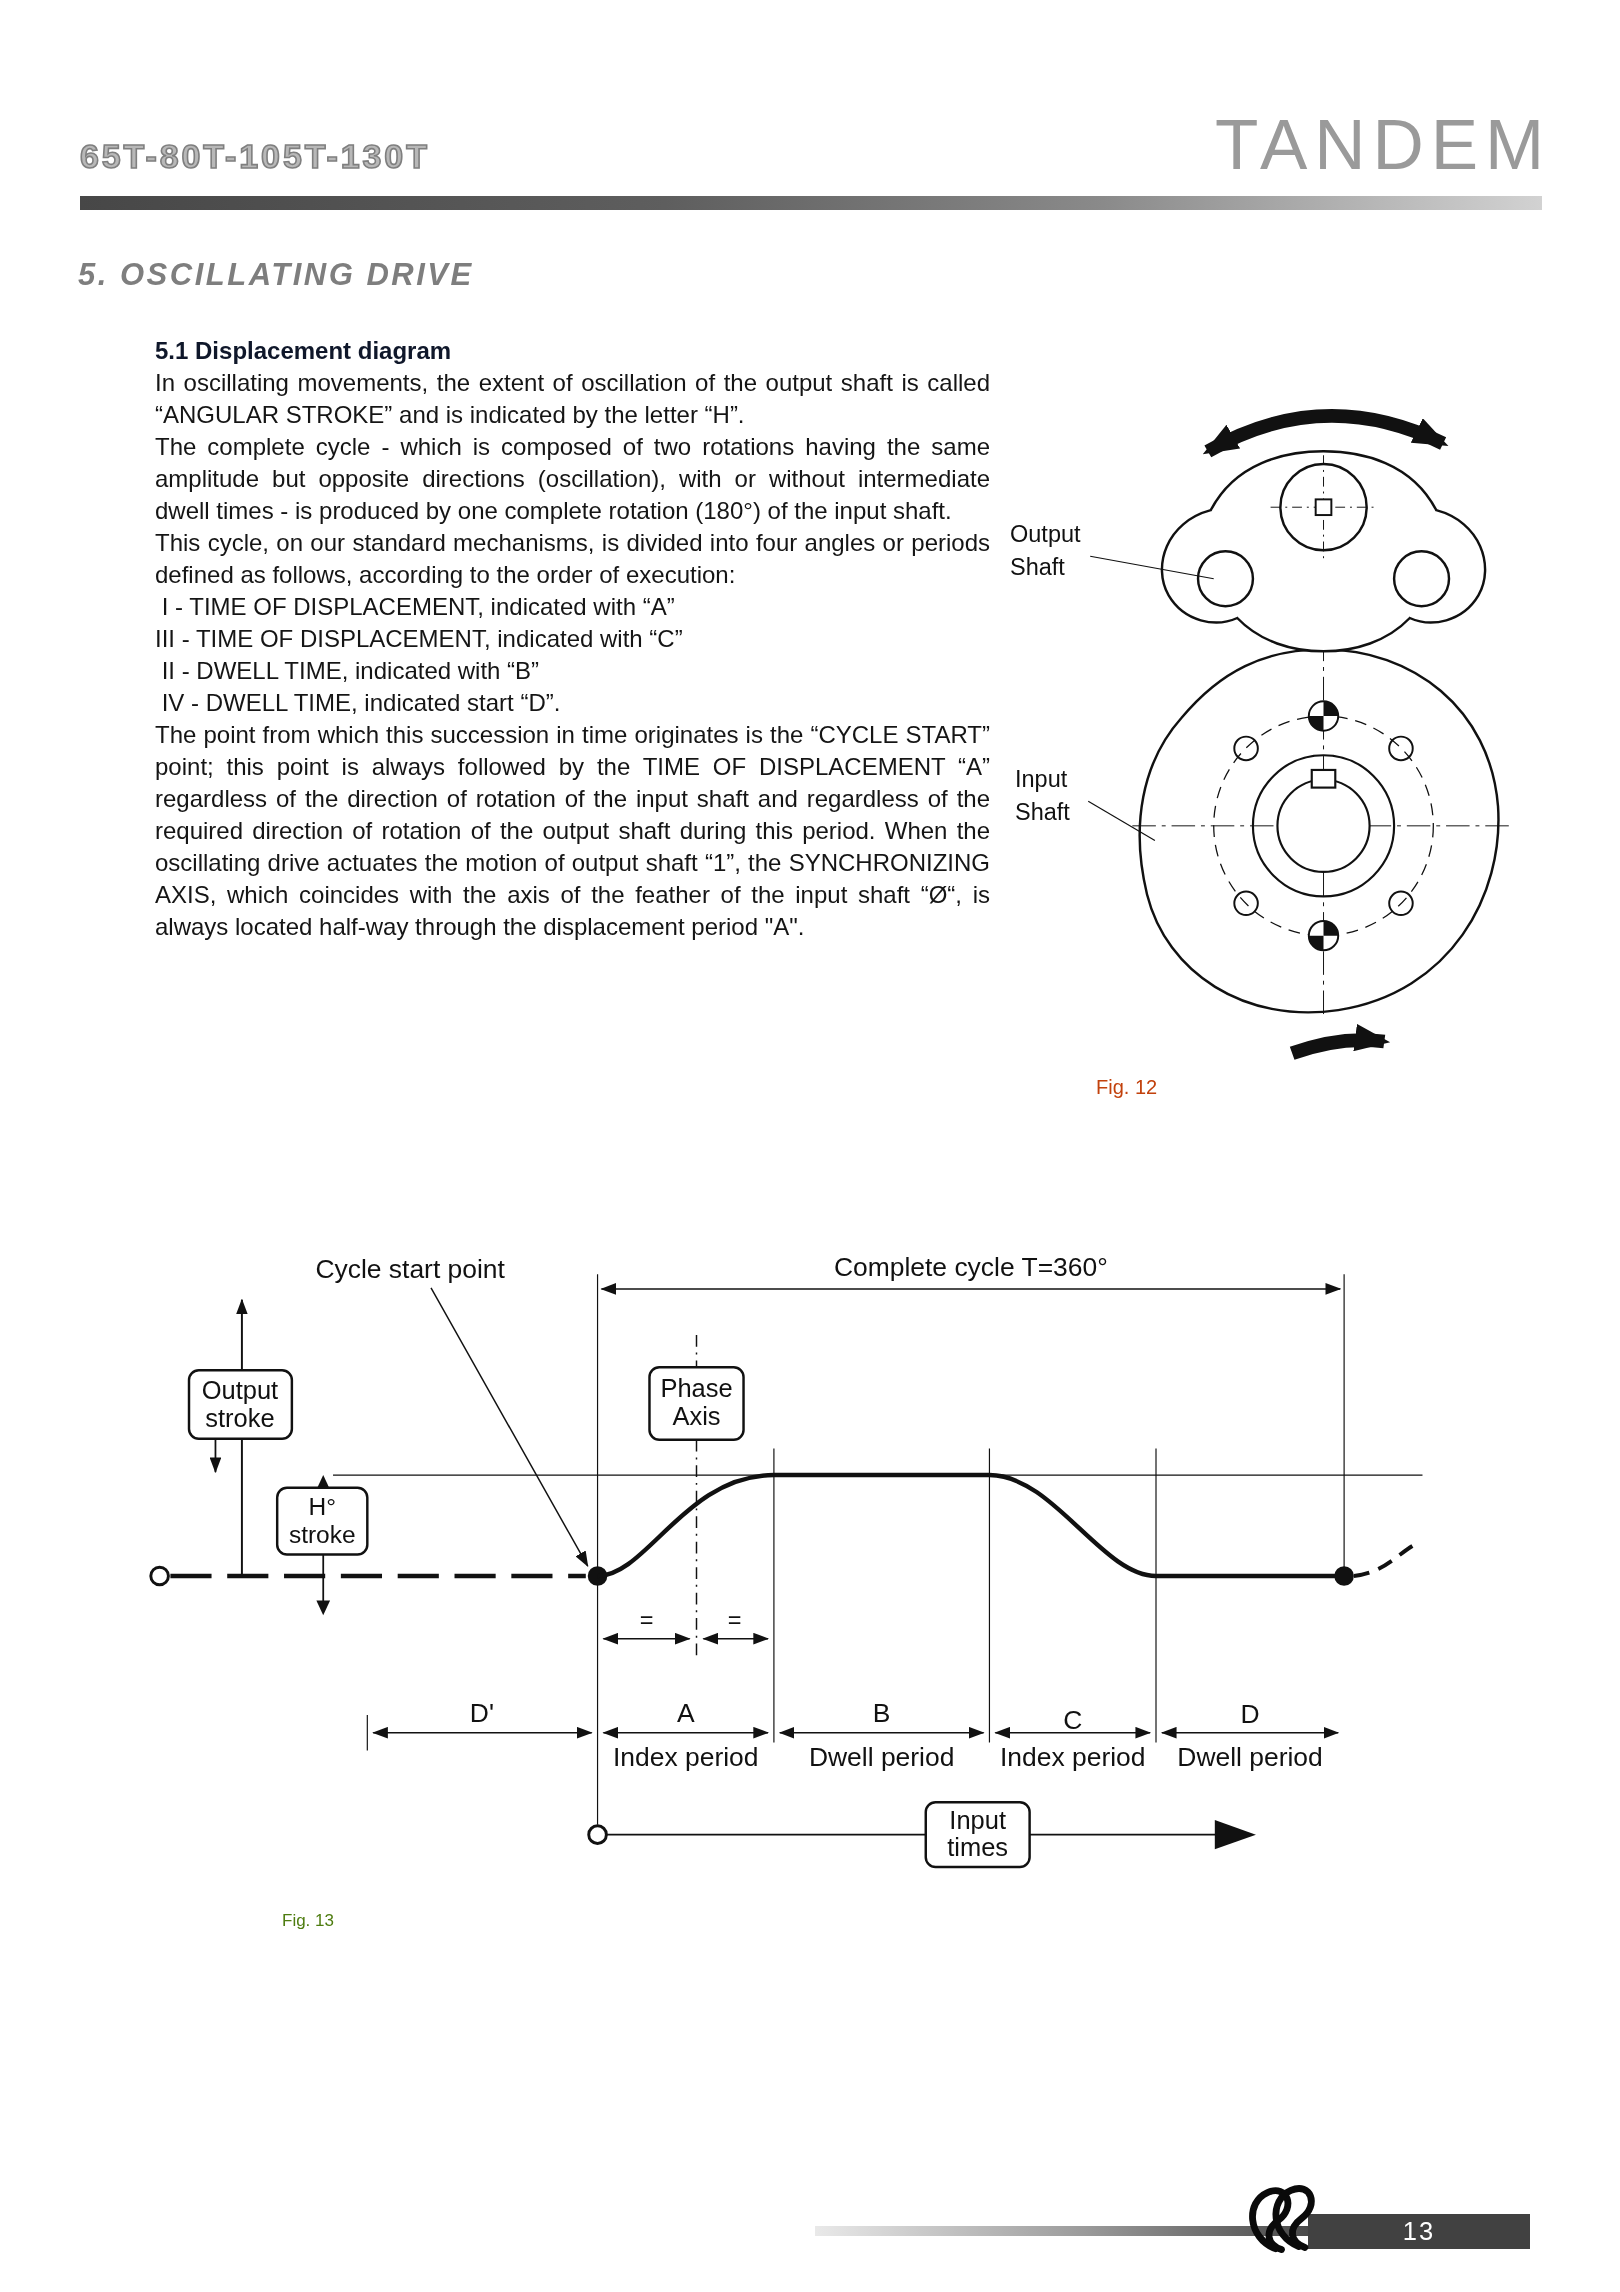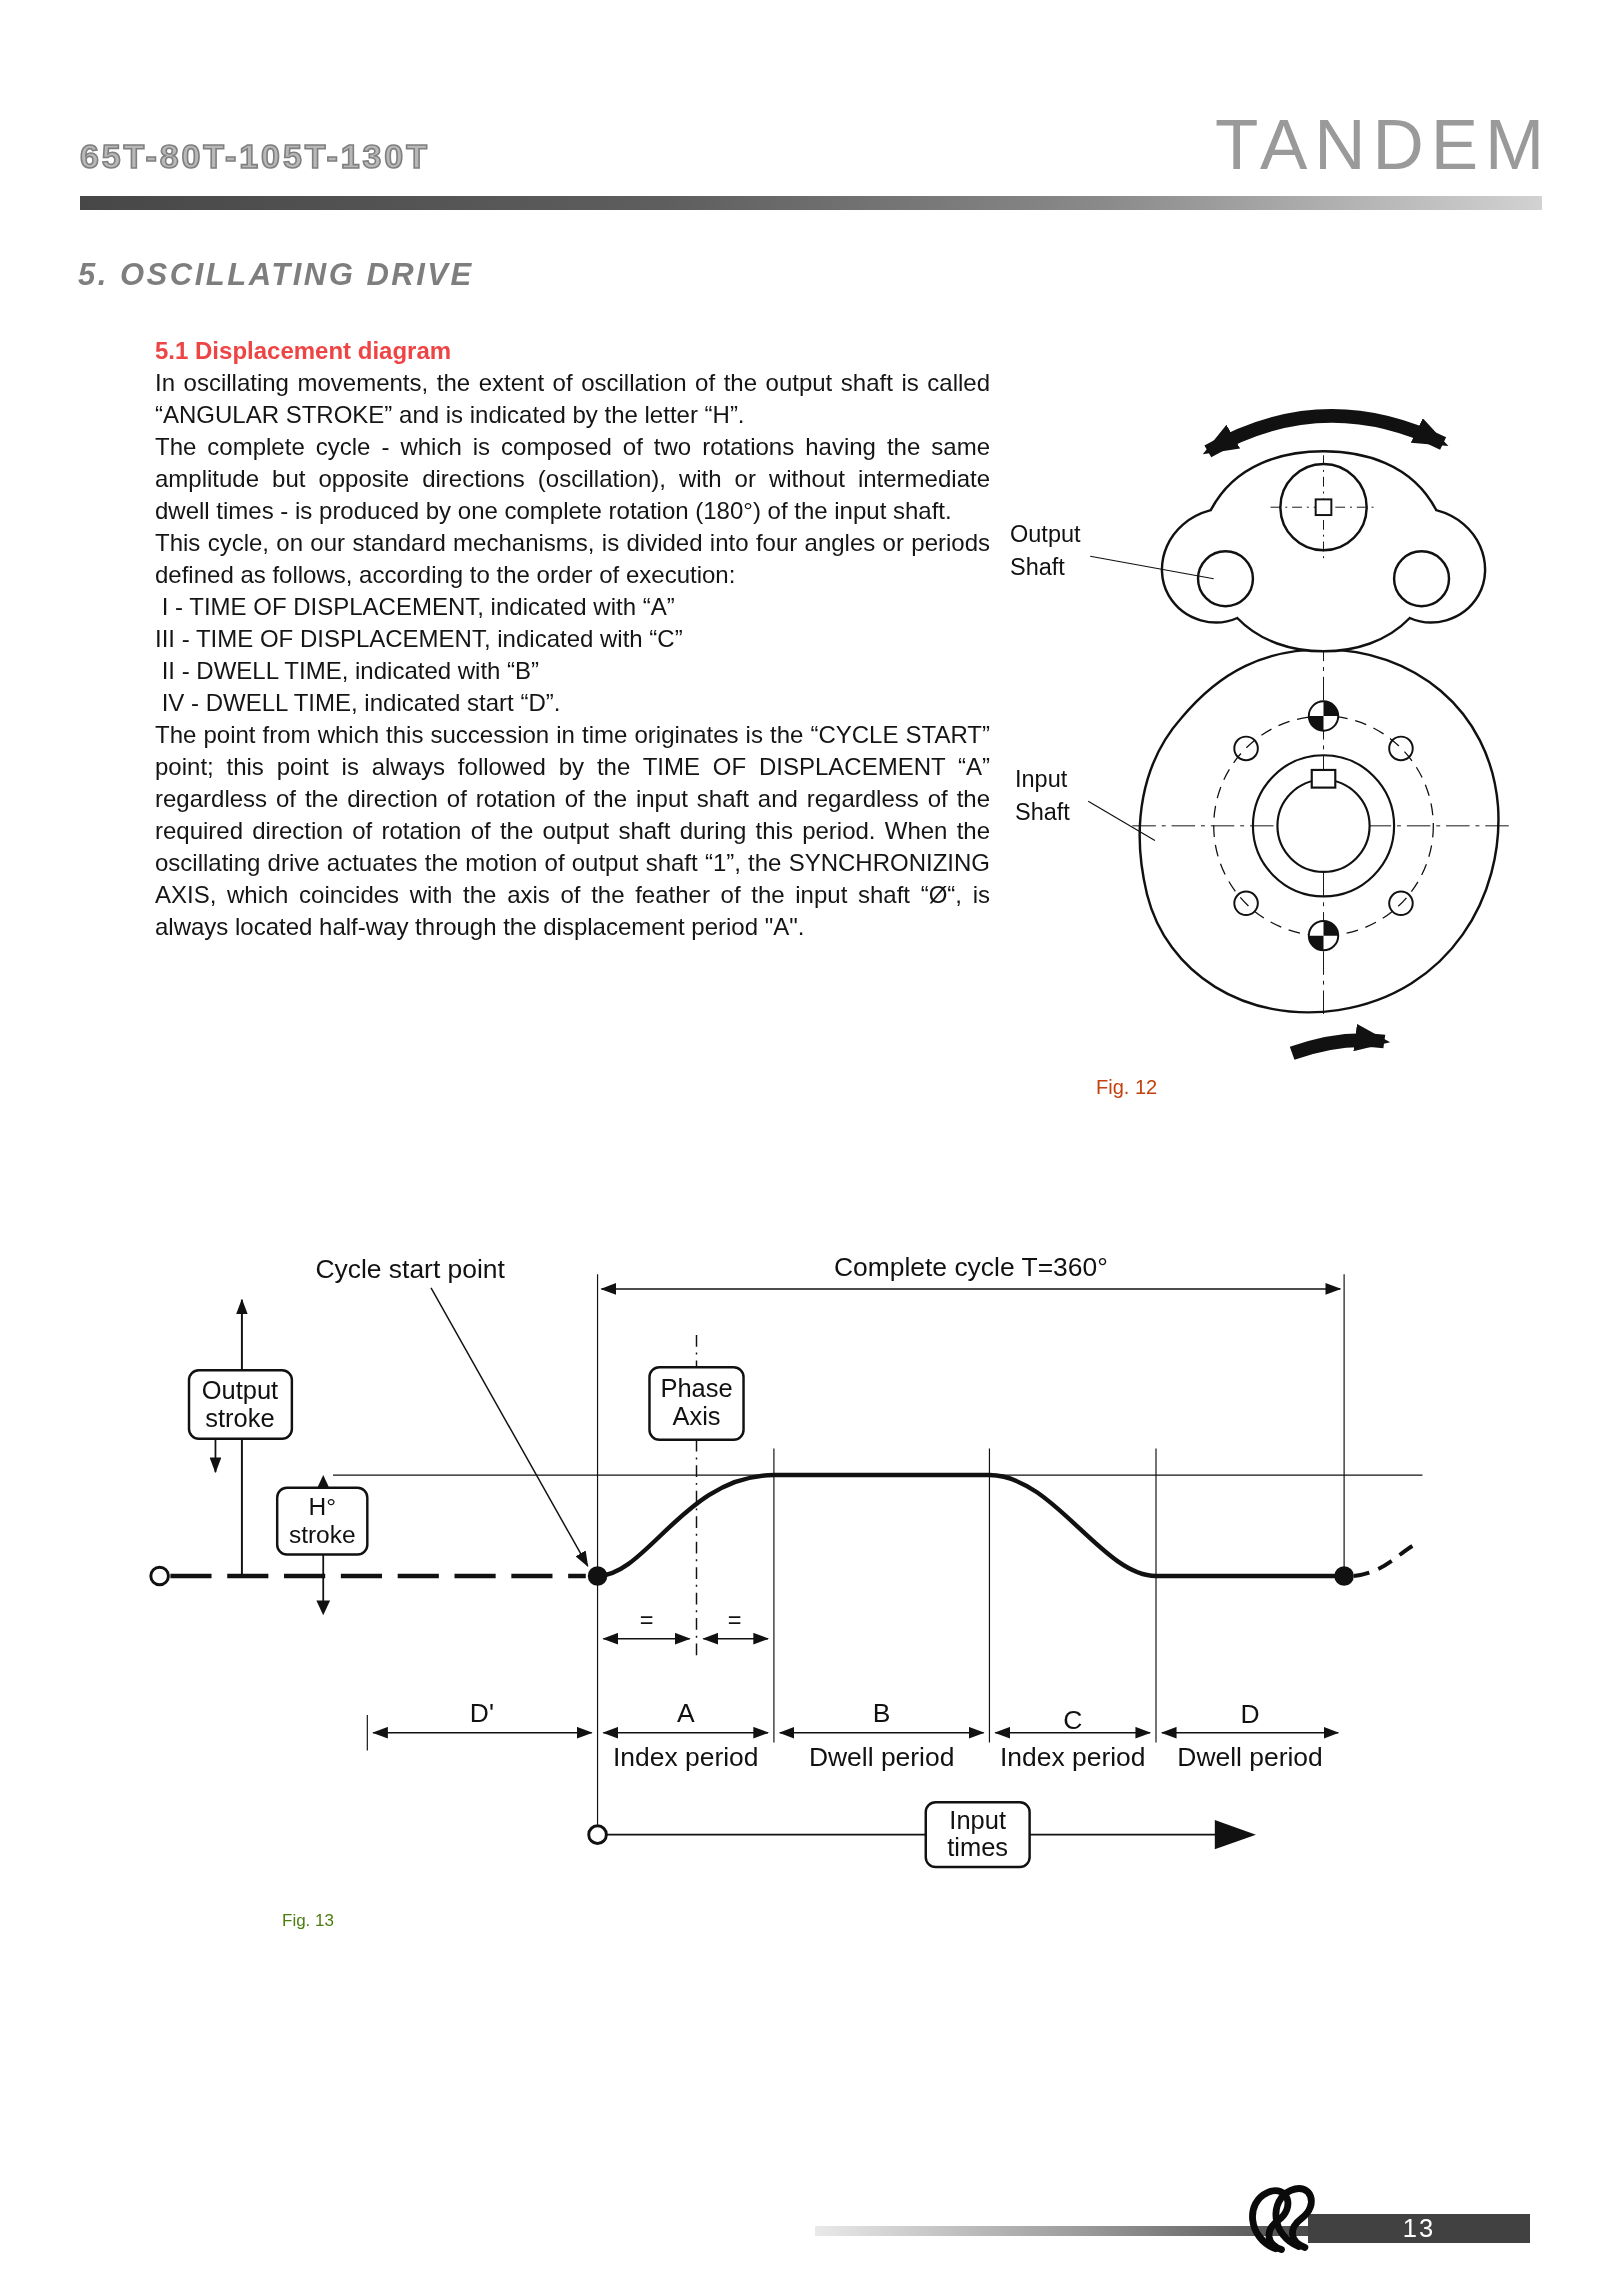--- a/index.html
+++ b/index.html
@@ -23,39 +23,39 @@
   .section-title {
     position:absolute; left:78px; top:257px; font-size:31px; font-weight:bold;
     color:#7e7e7e; letter-spacing:2.5px;font-style:italic;
   }
   
   .body-col {
     position:absolute; left:155px; top:335px; width:835px;
     font-size:24px; line-height:32px; color:#151515;
   }
   .body-col p { margin:0; text-align:justify; }
-  .subsection { font-weight:bold; color:#ef4444; text-align:left !important; }
+  .subsection { font-weight:bold; color:#0f172a; text-align:left !important; }
   .list-line { white-space:pre; text-align:left !important; }
   
   .fig12-svg { position:absolute; left:1000px; top:365px; width:549px; height:755px; }
   .shaft-label { position:absolute; font-size:23.5px; line-height:33px; color:#111; }
   .shaft-label.output { left:1010px; top:518px; }
   .shaft-label.input  { left:1015px; top:763px; }
   .fig12-caption { position:absolute; left:1096px; top:1076px; font-size:20px; color:#c2410c; }
   
   .fig13-svg { position:absolute; left:137px; top:1237px; width:1313px; height:725px; }
   .fig13-caption { position:absolute; left:267px; top:1911px; font-size:17px; color:#4d7c0f;margin-left:15px; }
   svg text { font-family:"Liberation Sans", sans-serif; fill:#111; }
   
   .footer-grad {
     position:absolute; left:815px; top:2226px; width:493px; height:9.8px;
     background:linear-gradient(to right, #e9e9e9 0%, #9a9a9a 55%, #4a4a4a 100%);
   }
   .footer-box {
-    position:absolute; left:1308px; top:2214px; width:222px; height:29px;
+    position:absolute; left:1308px; top:2214px; width:222px; height:35px;
     background:#414141; color:#fff; font-size:25.5px; letter-spacing:2px;
     display:flex; align-items:center; justify-content:center;
   }
   .footer-logo { position:absolute; left:1237px; top:2176px; width:98px; height:86px; }
 </style>
 </head>
 <body>
 
 <div class="page">
 

